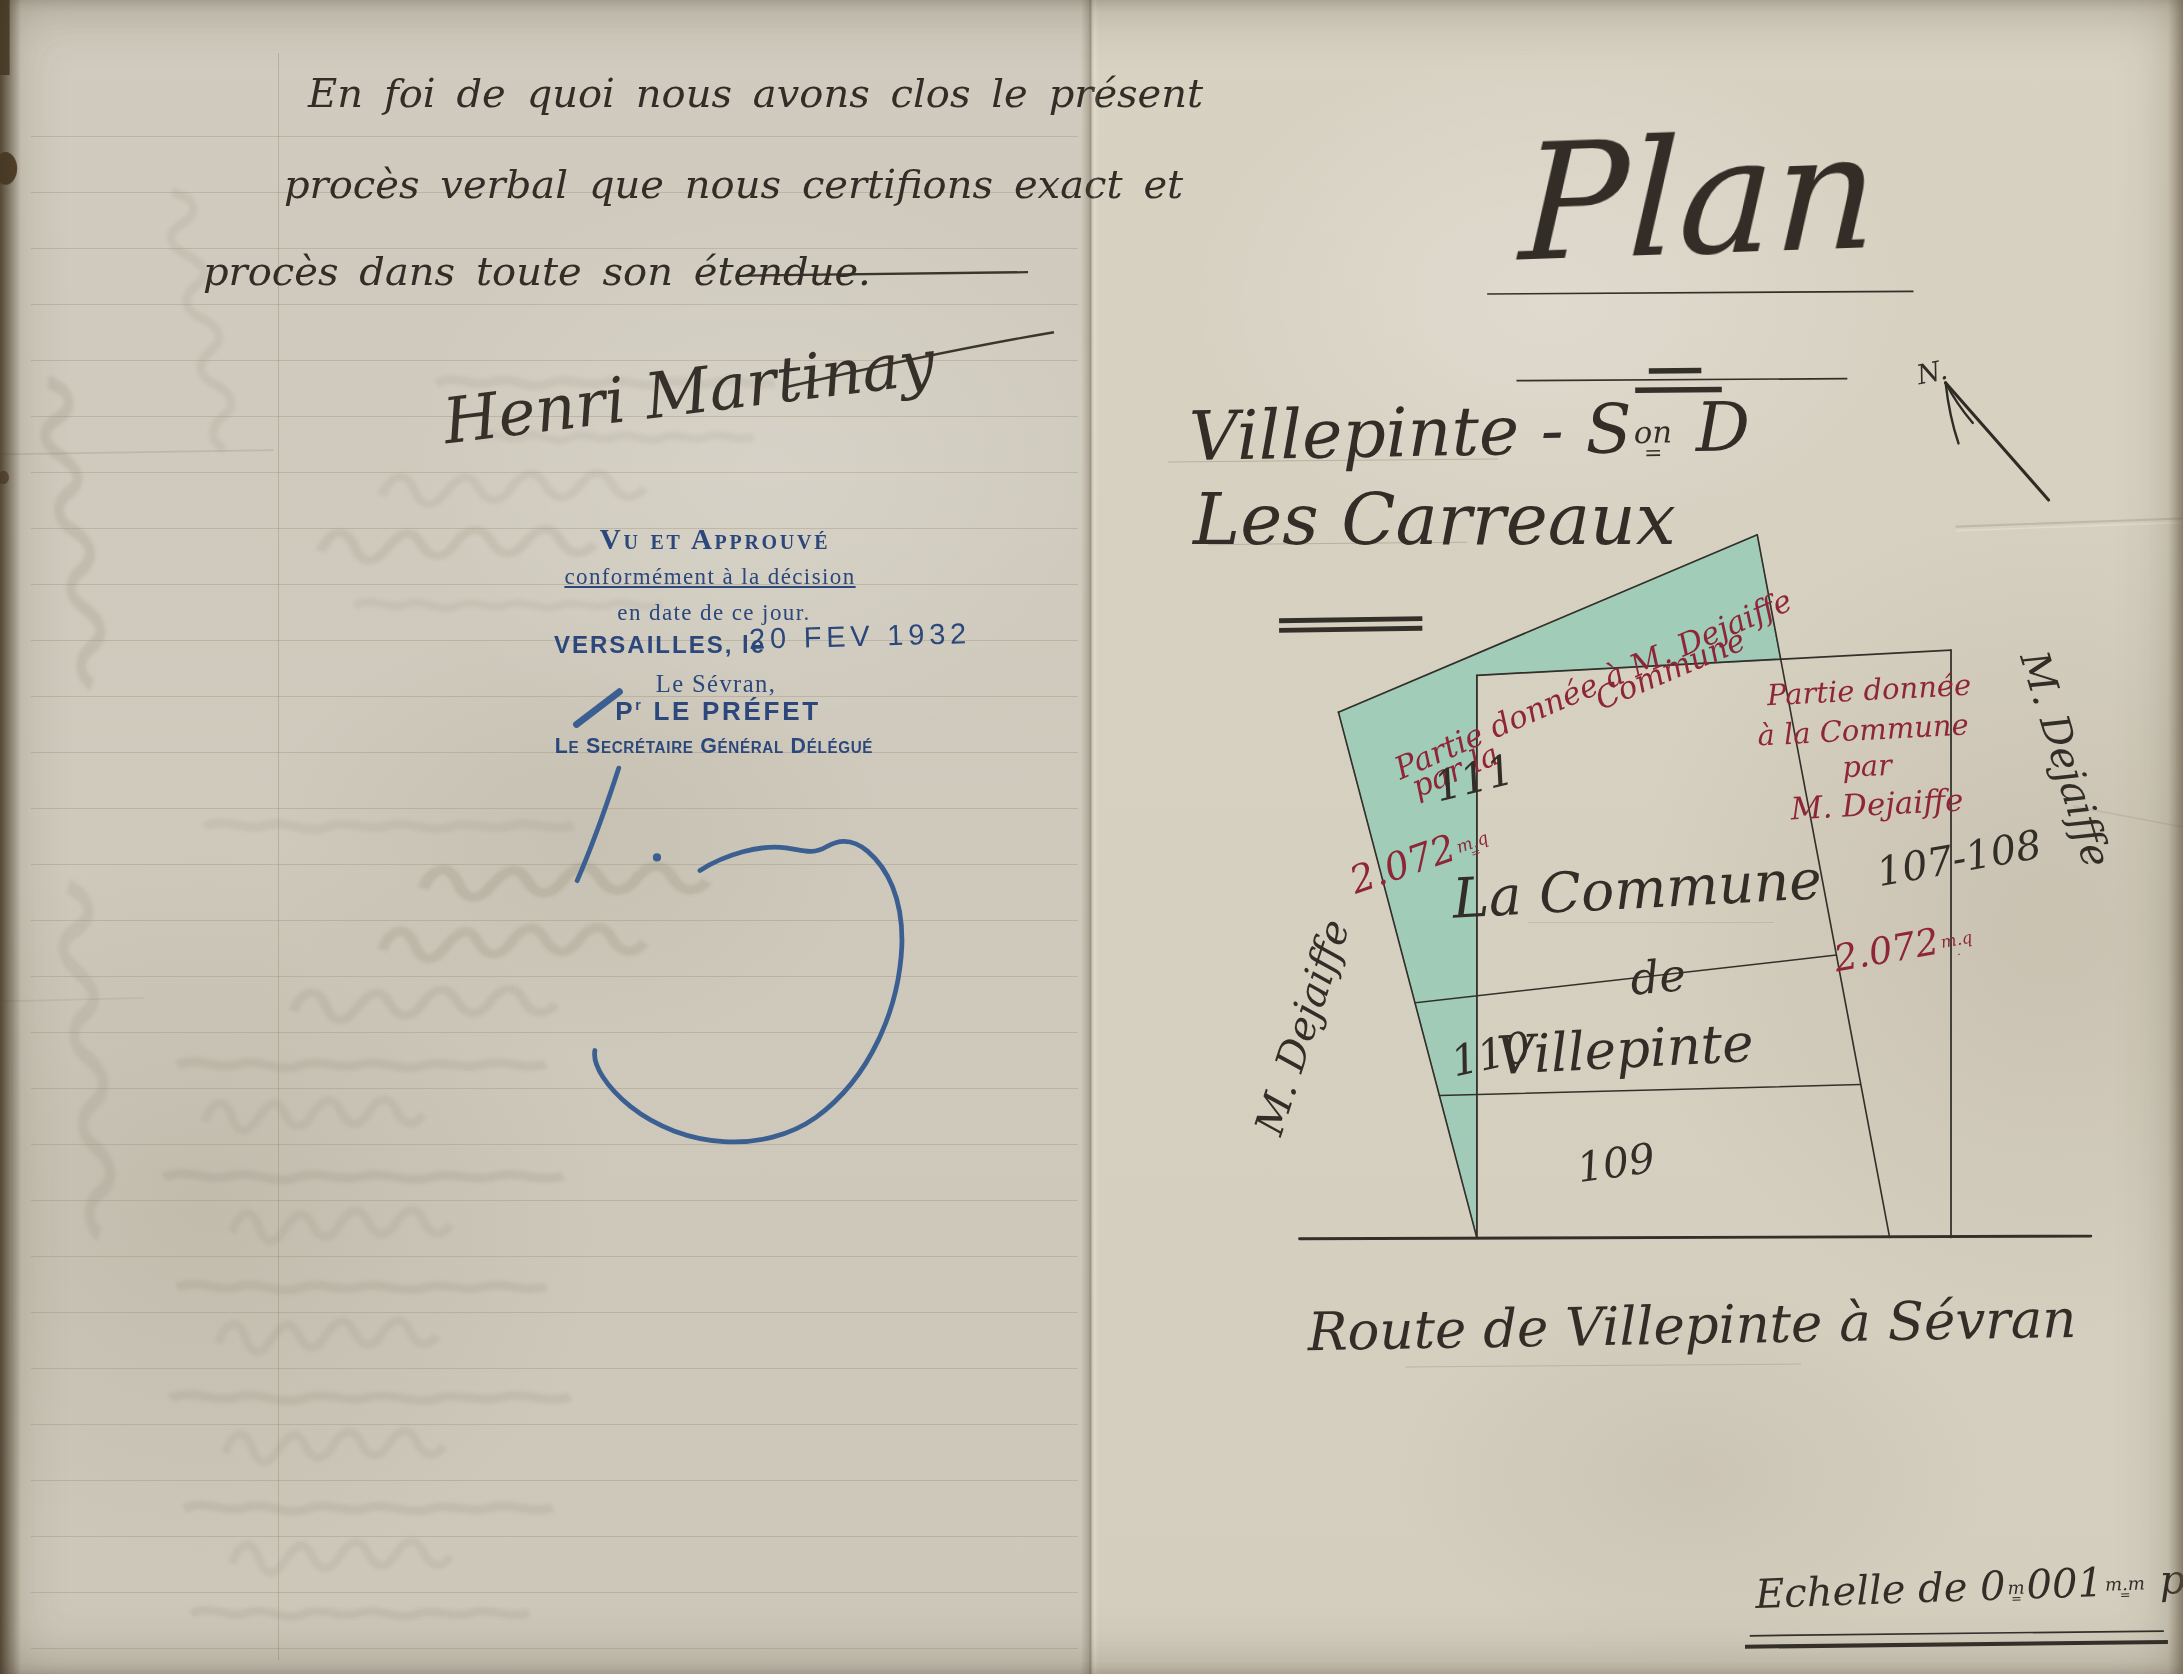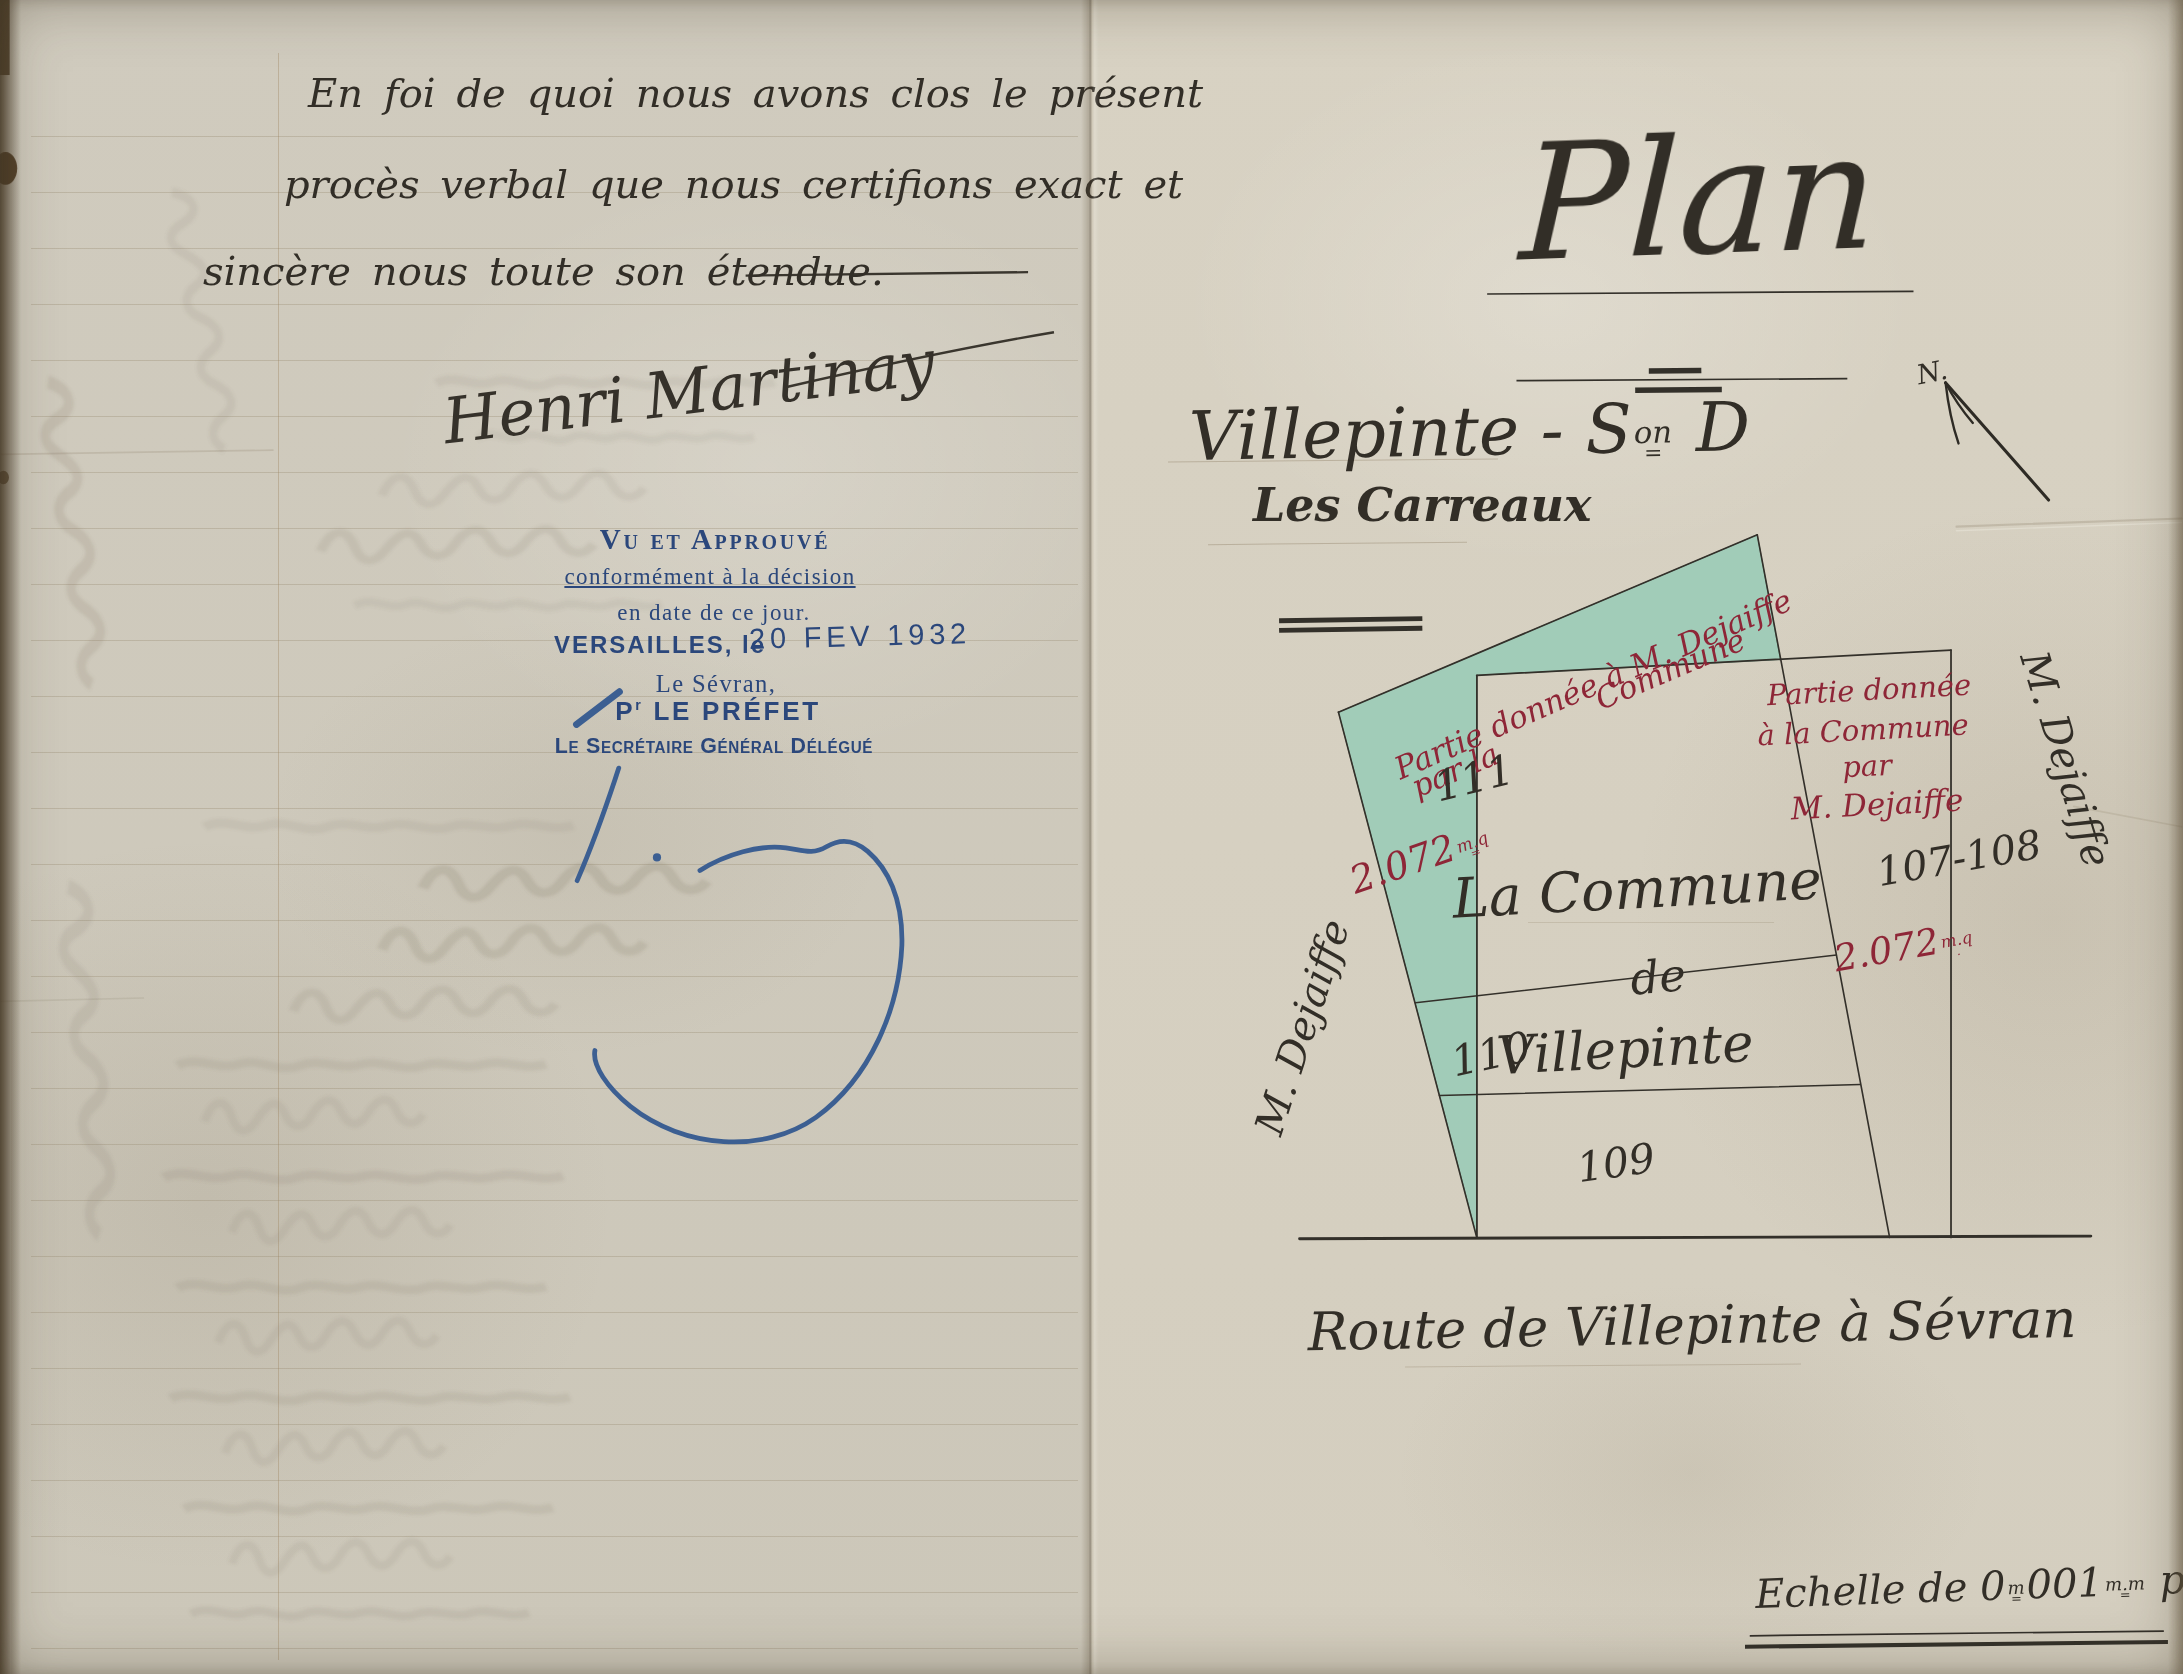--- a/index.html
+++ b/index.html
@@ -158,40 +158,40 @@
 
     <g stroke="#2e2b25" fill="none" stroke-linecap="round">
       <path d="M3003 733 L2852 561" stroke-width="4.5"></path>
       <path d="M2852 561 C2866 588 2880 606 2892 620" stroke-width="3.5"></path>
       <path d="M2852 561 C2856 596 2862 624 2871 650" stroke-width="3.5"></path>
     </g>
   </svg>
 
   <div class="t hw" style="left:308px;top:70px;font-size:40px;word-spacing:8.2px;">En foi de quoi nous avons clos le présent</div>
   <div class="t hw" style="left:284px;top:161px;font-size:40px;word-spacing:8.2px;">procès verbal que nous certifions exact et</div>
-  <div class="t hw" style="left:203px;top:248px;font-size:40px;word-spacing:8.2px;">sincère nous toute son étendue.</div>
+  <div class="t hw" style="left:203px;top:248px;font-size:40px;word-spacing:8.2px;">procès dans toute son étendue.</div>
 
   <div class="t c hw" style="left:689px;top:392px;font-size:63px;transform:translate(-50%,-50%) rotate(-7deg);color:#35312a;">Henri Martinay</div>
 
   <div class="t c blue stamp" style="left:715px;top:539px;font-size:29px;font-weight:bold;font-variant:small-caps;letter-spacing:2.7px;">Vu et Approuvé</div>
   <div class="t c blue stamp" style="left:710px;top:577px;font-size:23px;letter-spacing:1.4px;text-decoration:underline;">conformément à la décision</div>
   <div class="t c blue stamp" style="left:714px;top:613px;font-size:23px;letter-spacing:1.4px;">en date de ce jour.</div>
   <div class="t blue" style="left:554px;top:631px;font-size:24px;font-weight:bold;letter-spacing:2px;font-family:'Liberation Sans',sans-serif;">VERSAILLES, le</div>
   <div class="t blue" style="left:749px;top:620px;font-size:29px;letter-spacing:4.8px;font-family:'Liberation Sans',sans-serif;transform:rotate(-1.5deg);">20 FEV 1932</div>
   <div class="t c blue stamp" style="left:716px;top:684px;font-size:24.6px;letter-spacing:1.4px;">Le Sévran,</div>
   <div class="t c blue" style="left:718px;top:711px;font-size:26px;font-weight:bold;letter-spacing:2.7px;font-family:'Liberation Sans',sans-serif;"><span>P</span><sup style="font-size:.55em">r</sup><span> LE PRÉFET</span></div>
   <div class="t c blue" style="left:714px;top:746px;font-size:22.5px;font-weight:bold;font-variant:small-caps;letter-spacing:0.7px;transform:translate(-50%,-50%) scaleX(.95);font-family:'Liberation Sans',sans-serif;">Le Secrétaire Général Délégué</div>
 
   <div class="t c hw" style="left:1699px;top:198px;font-size:160px;transform:translate(-50%,-50%) rotate(-2deg) skewX(-4deg);">Plan</div>
 
   <div class="t hw" style="left:1189px;top:392px;font-size:68px;transform:rotate(-1deg);"><span>Villepinte - S</span><span class="ss">
         <span class="up">on</span>
         <span class="un">=</span>
       </span><span> D</span></div>
-  <div class="t hw" style="left:1253px;top:478px;font-size:46px;font-weight:bold;">Les Carreaux</div>
+  <div class="t hw" style="left:1193px;top:478px;font-size:71px;">Les Carreaux</div>
 
   <div class="t c hw" style="left:1932px;top:372px;font-size:27px;transform:translate(-50%,-50%) rotate(-12deg);">N.</div>
 
   <div class="t c hw red" style="left:1593px;top:684px;font-size:31px;transform:translate(-50%,-50%) rotate(-23.5deg);">Partie donnée à M. Dejaiffe</div>
   <div class="t c hw red" style="left:1455px;top:770px;font-size:31px;transform:translate(-50%,-50%) rotate(-23deg);">par la</div>
   <div class="t c hw red" style="left:1670px;top:669px;font-size:31px;transform:translate(-50%,-50%) rotate(-23deg);">Commune</div>
 
   <div class="t c hw red" style="left:1420px;top:858px;font-size:38px;transform:translate(-50%,-50%) rotate(-19deg);"><span>2.072</span><span class="ss">
         <span class="up">m.q</span>
         <span class="un">=</span>

